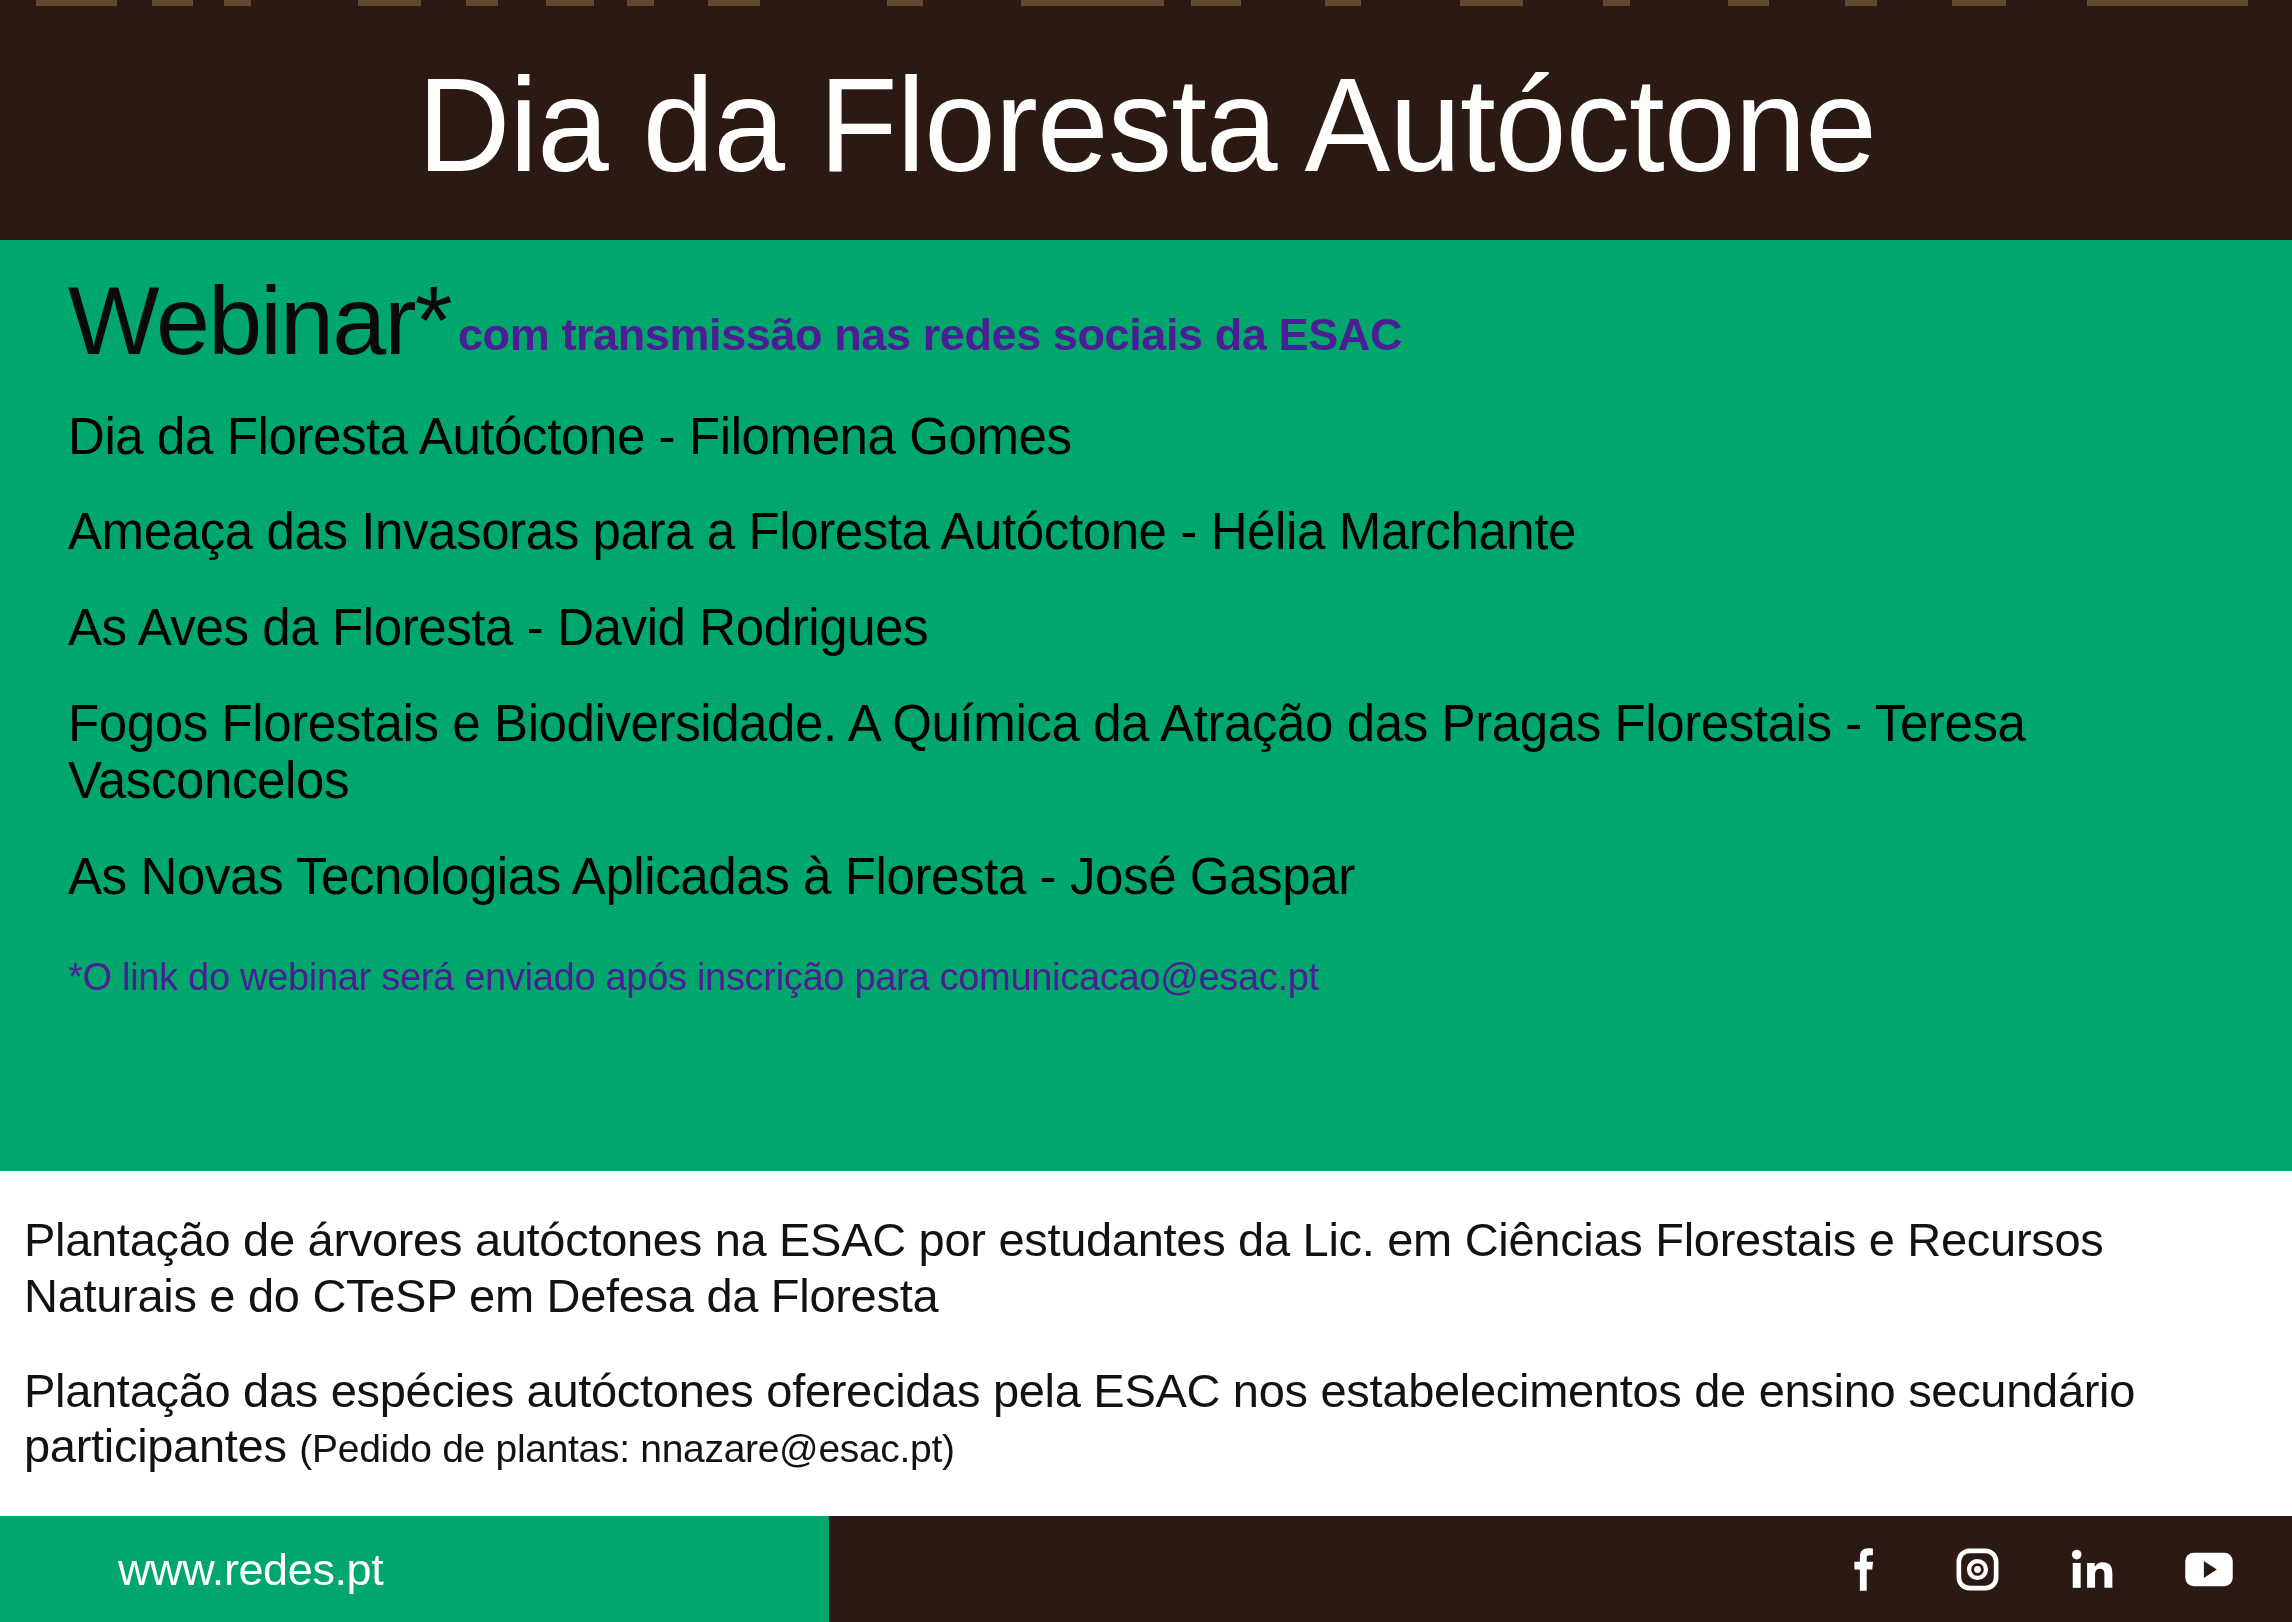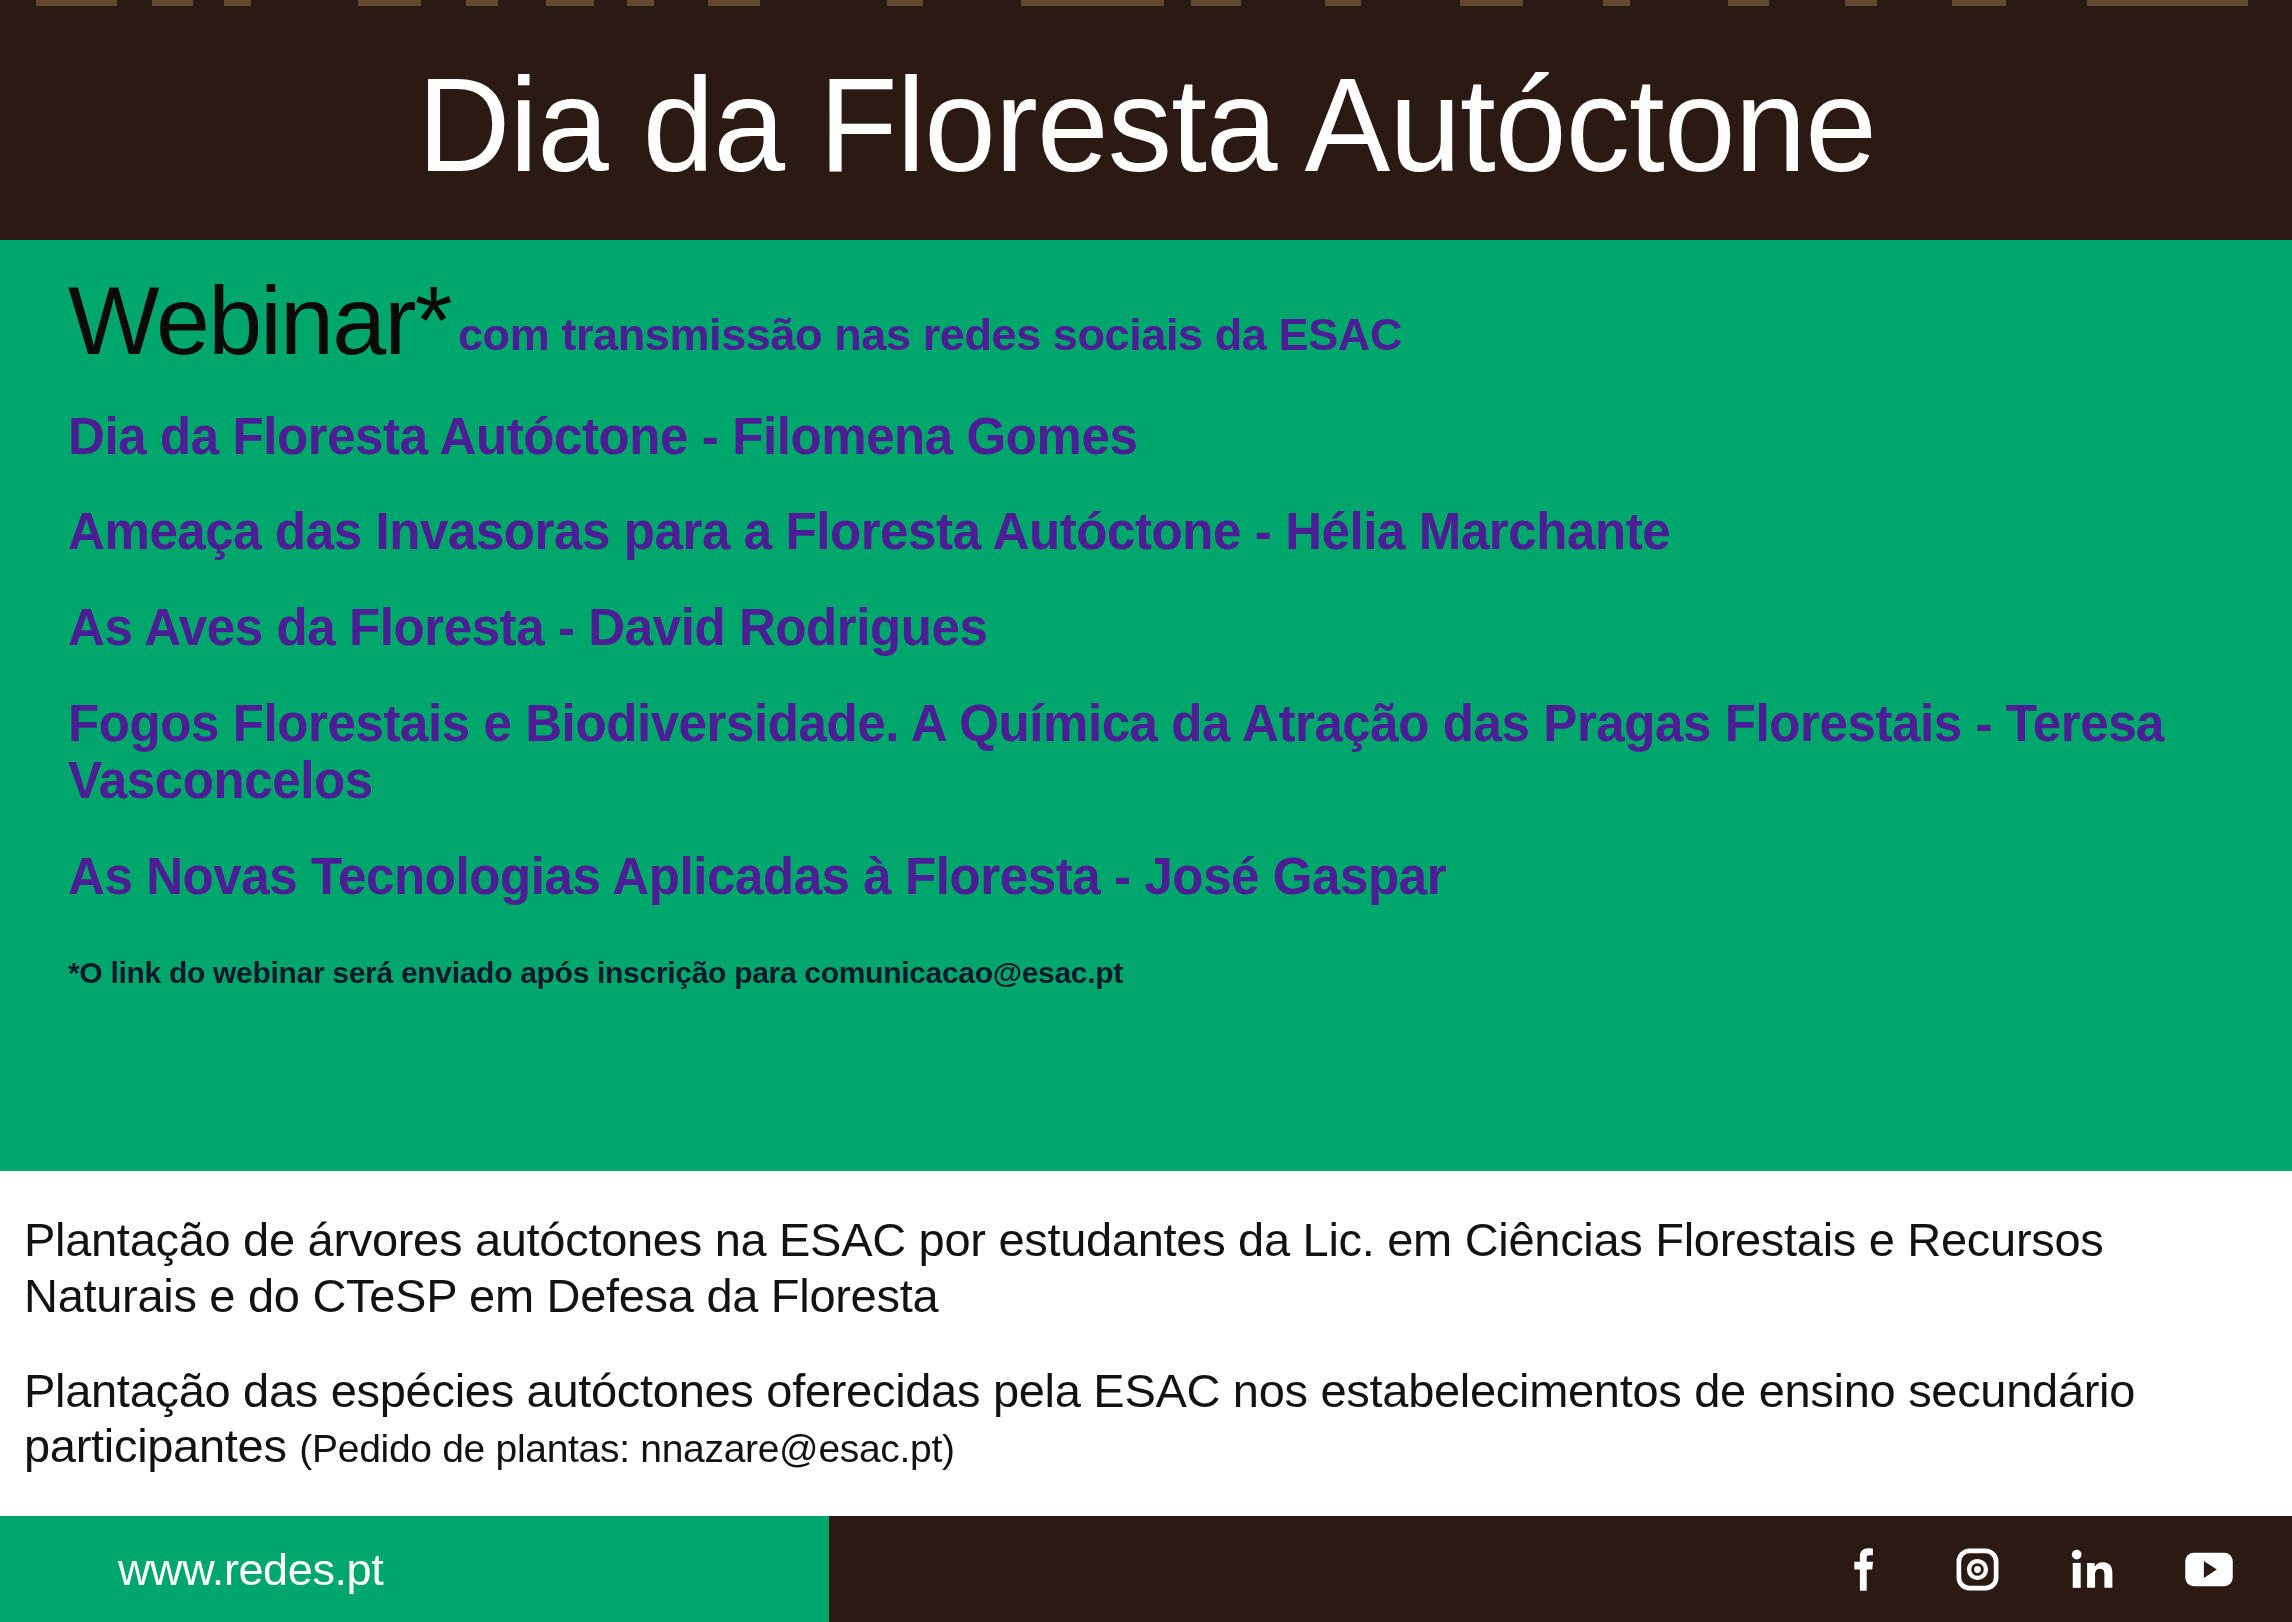--- a/index.html
+++ b/index.html
@@ -101,37 +101,37 @@
     top: -3.6px;
   }
 
   .talks {
     margin: 0;
     padding: 0;
     list-style: none;
     margin-top: 39px;
   }
   .talk {
-    color: #4c1d95;
-    font-family: "Liberation Sans", sans-serif;
-    font-weight: 700;
+    color: #000000;
+    font-family: "Liberation Sans", sans-serif;
+    font-weight: 400;
     font-size: 51px;
     line-height: 1.13;
     letter-spacing: -0.4px;
     margin-bottom: 38px;
     max-width: 2167px;
   }
   .talk:last-child { margin-bottom: 0; }
 
   .footnote {
     margin-top: 50px;
-    color: #0f172a;
-    font-family: "Liberation Sans", sans-serif;
-    font-weight: 700;
-    font-size: 30px;
+    color: #4c1d95;
+    font-family: "Liberation Sans", sans-serif;
+    font-weight: 400;
+    font-size: 38px;
     line-height: 1.2;
     letter-spacing: -0.3px;
   }
 
   
   .white-band {
     flex: 1 1 auto;
     background: #ffffff;
     padding: 41px 54px 0 24px;
     box-sizing: border-box;

